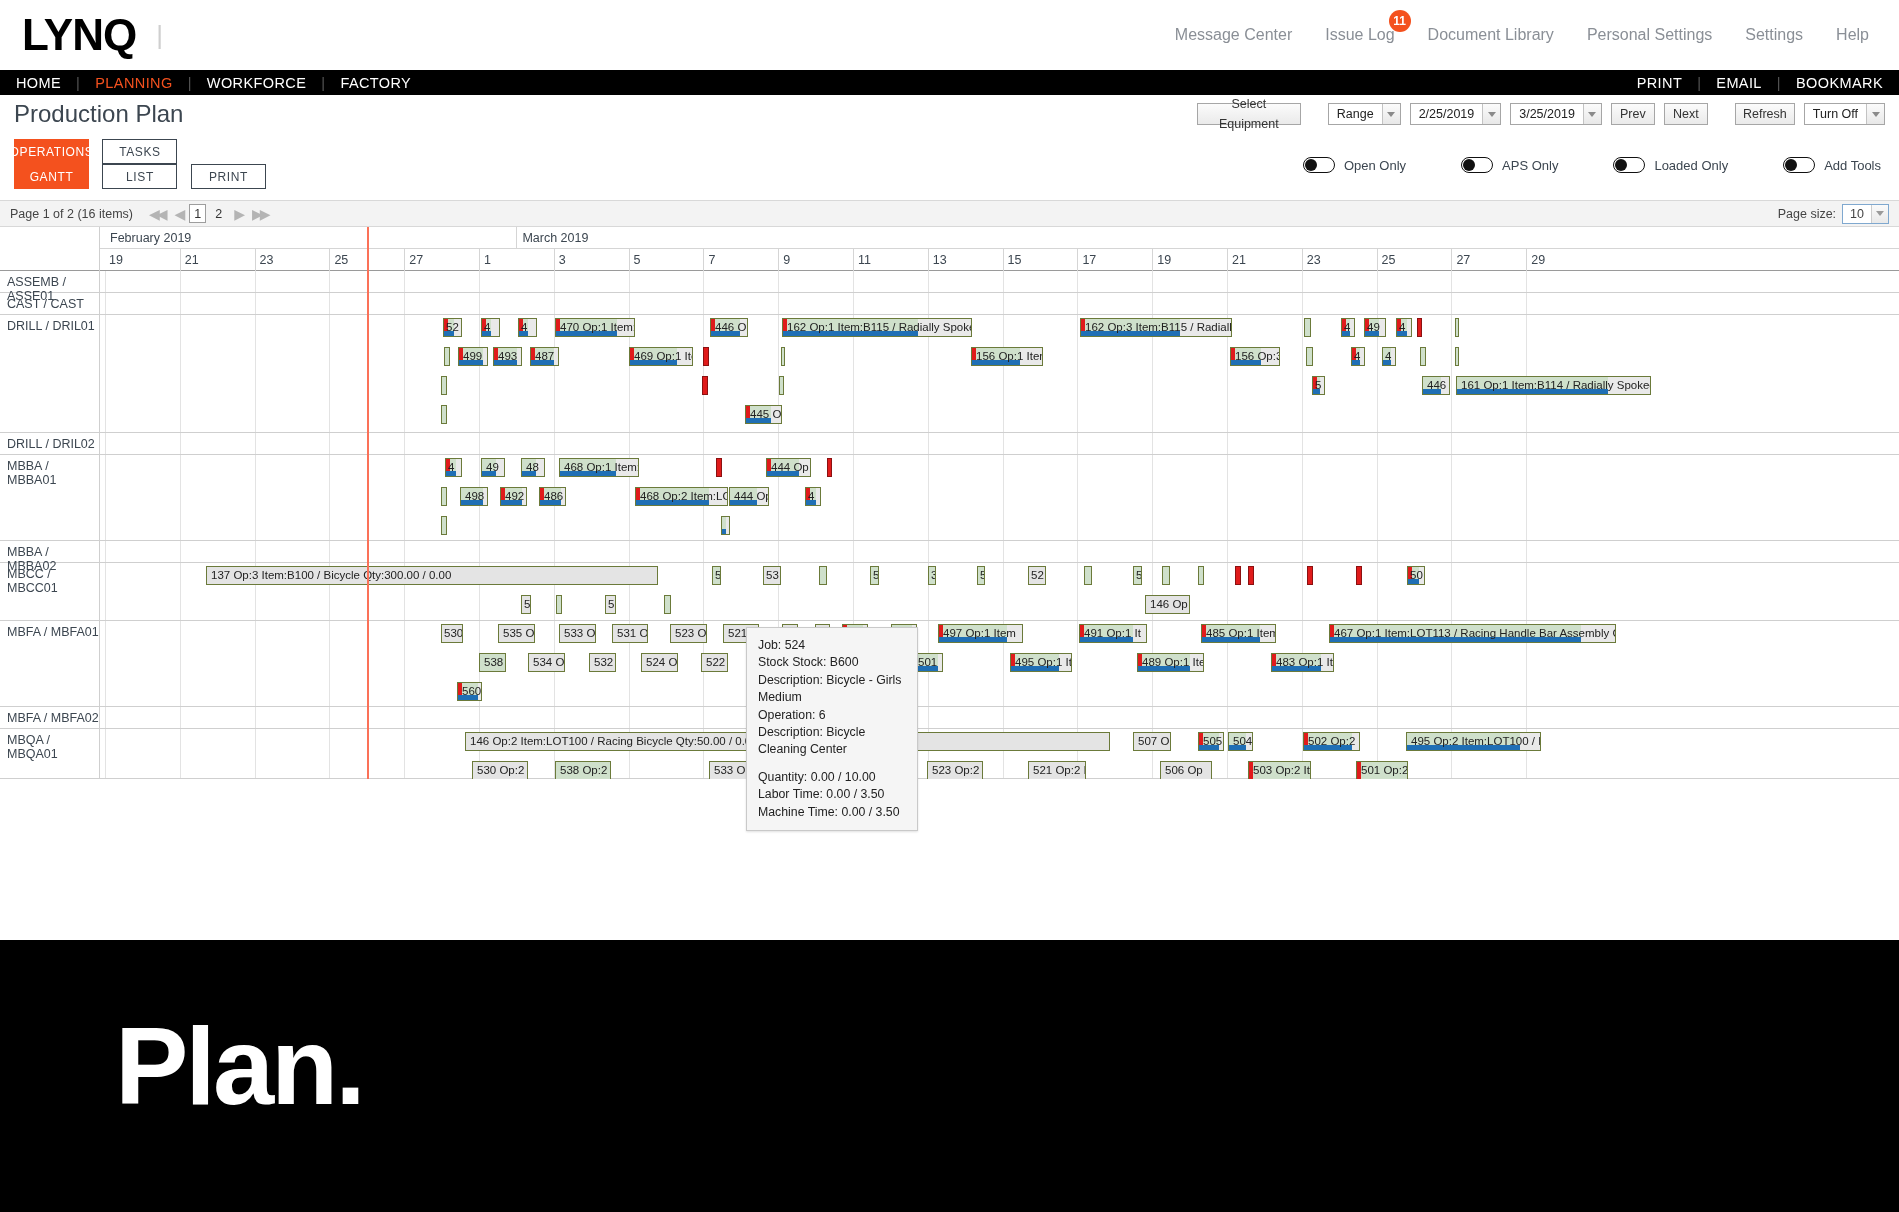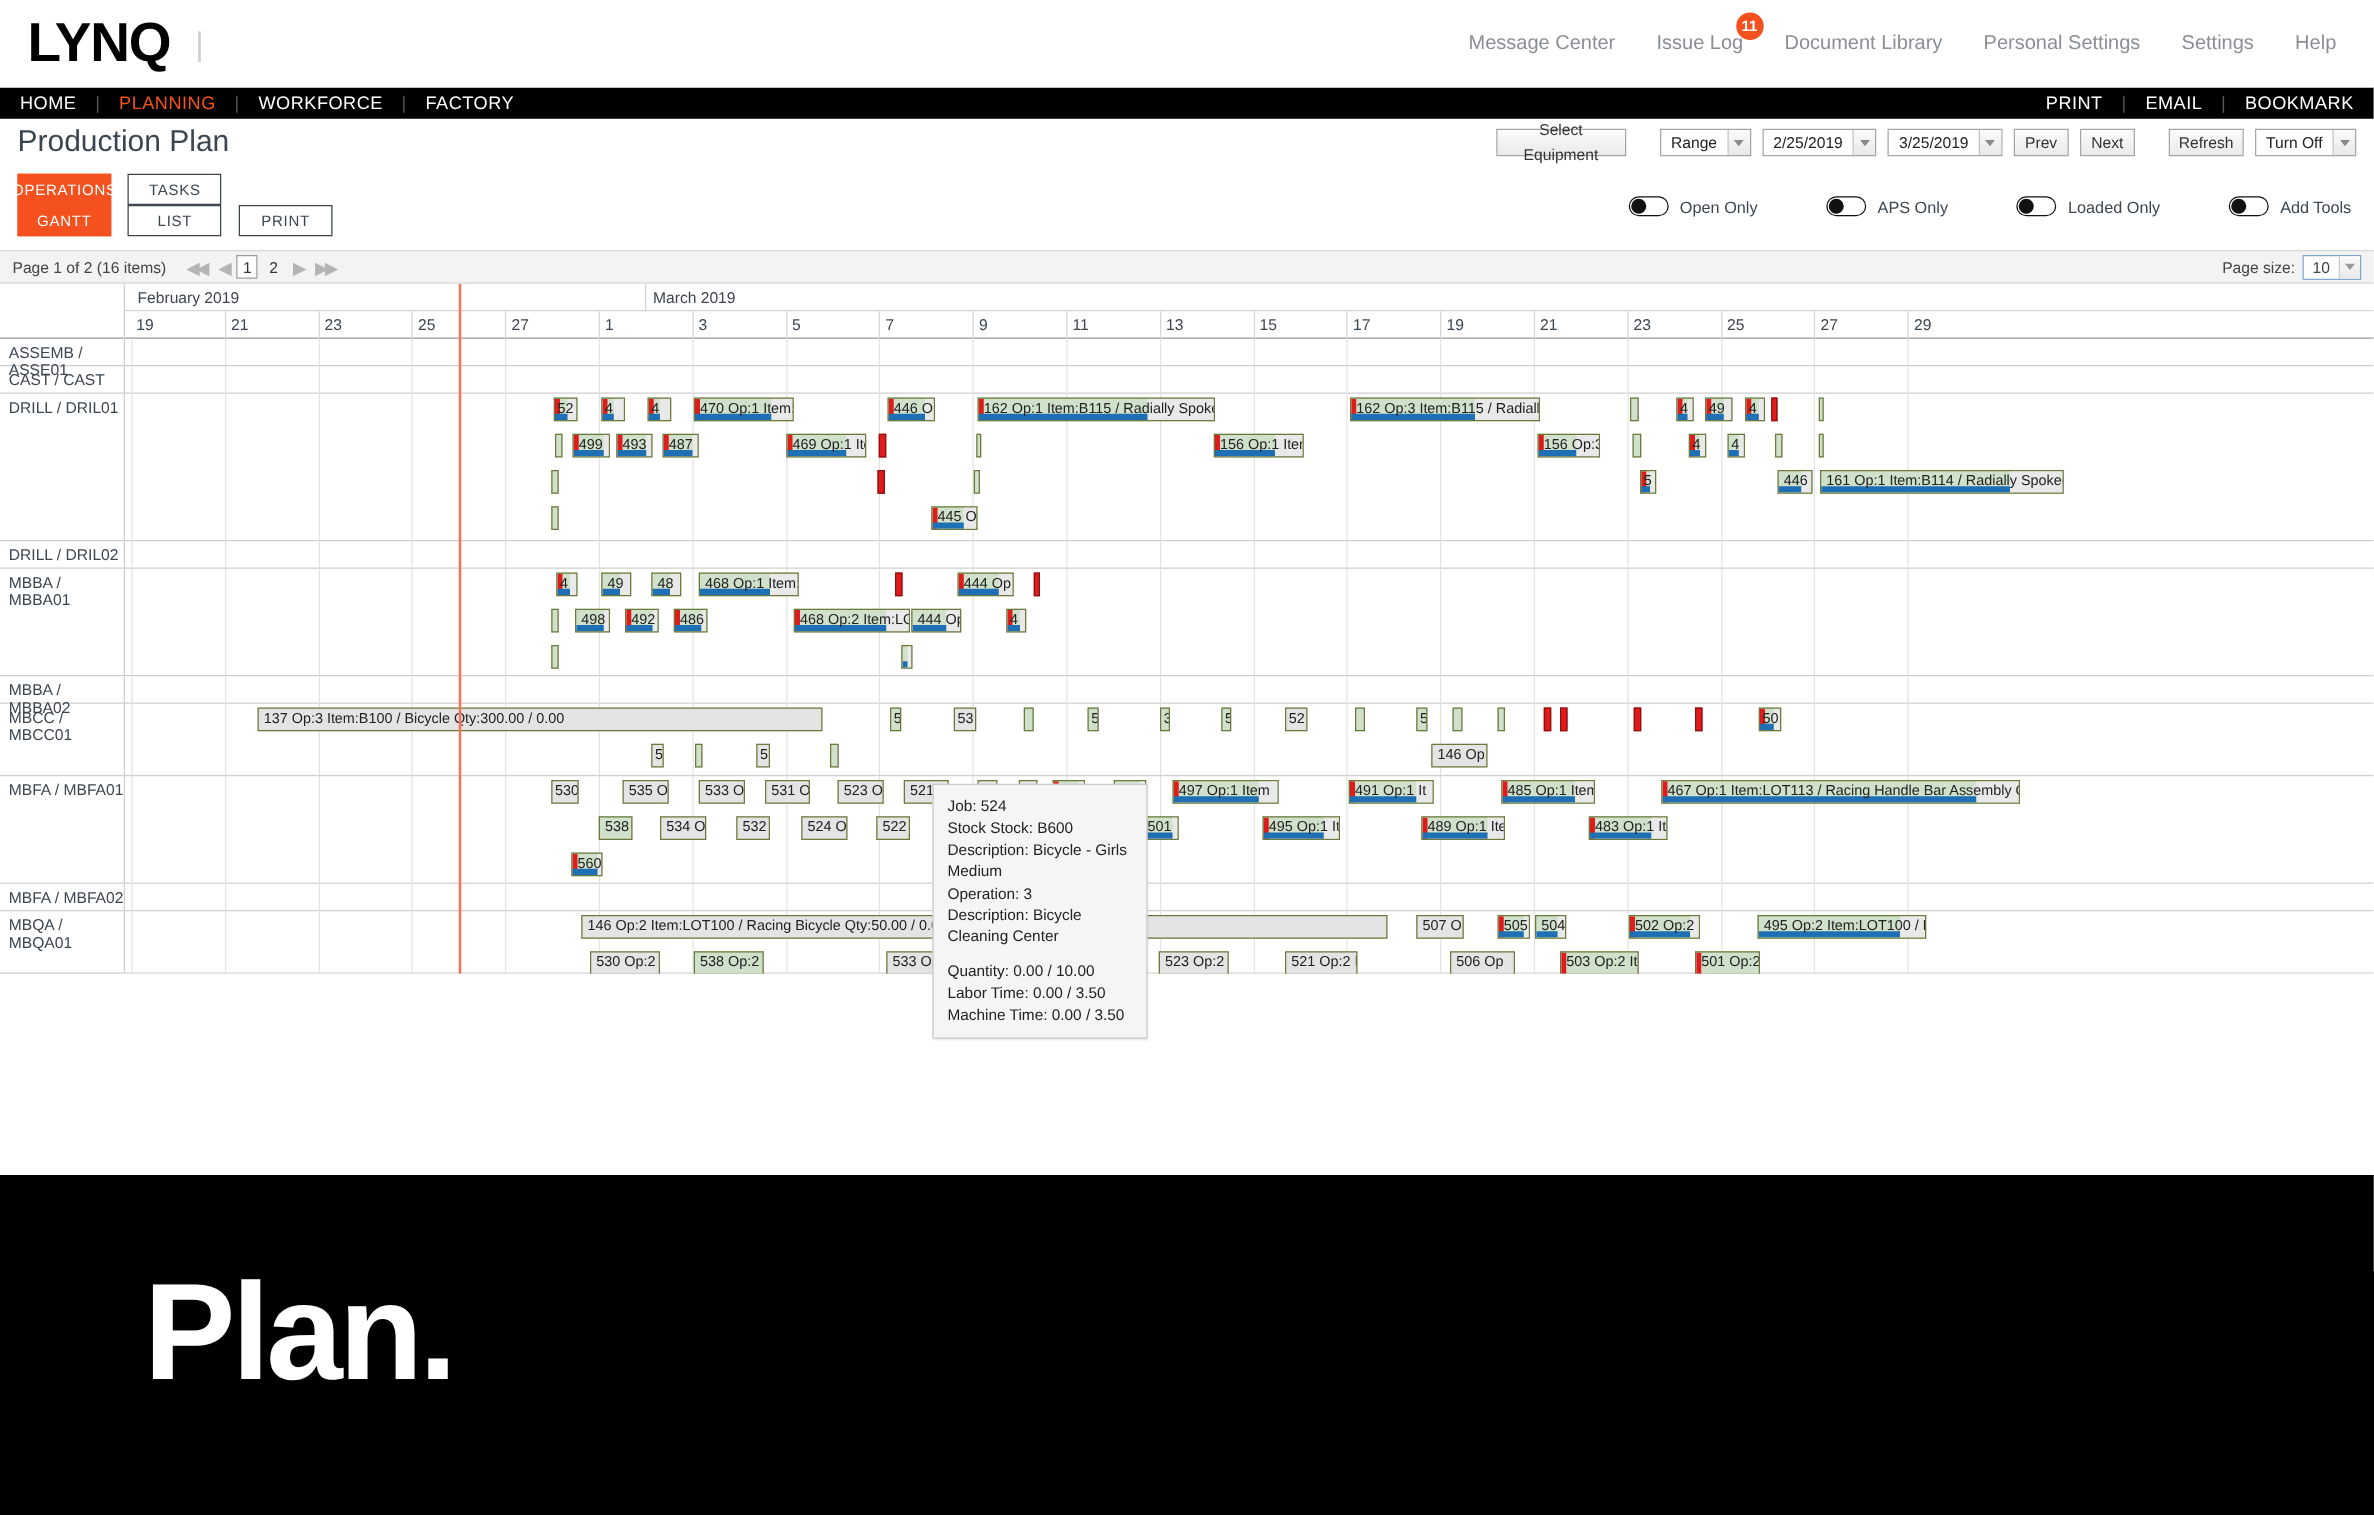--- a/index.html
+++ b/index.html
@@ -979,21 +979,21 @@
           </div>
         </div>
       <div class="nowline" id="nowline" style="left: 266.8px;"></div>
     </div>
   </div>
 
   <div class="tooltip" id="tooltip" style="left:746px; top:400px; width:172px;">
       <div>Job: 524</div>
       <div>Stock Stock: B600</div>
       <div>Description: Bicycle - Girls Medium</div>
-      <div>Operation: 3</div>
+      <div>Operation: 6</div>
       <div>Description: Bicycle Cleaning Center</div>
       <div style="height: 10px;"></div>
       <div>Quantity: 0.00 / 10.00</div>
       <div>Labor Time: 0.00 / 3.50</div>
       <div>Machine Time: 0.00 / 3.50</div>
     </div>
 </div>
 
 <div class="banner">
   <div class="word">Plan.</div>

